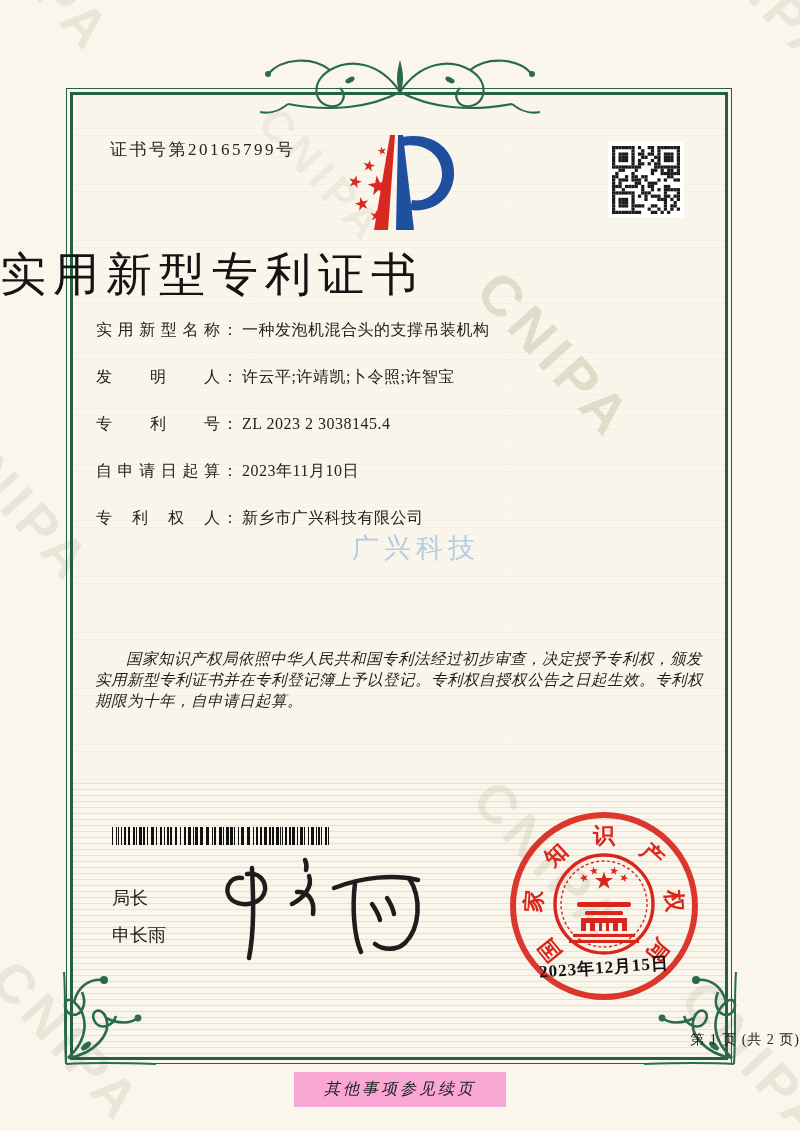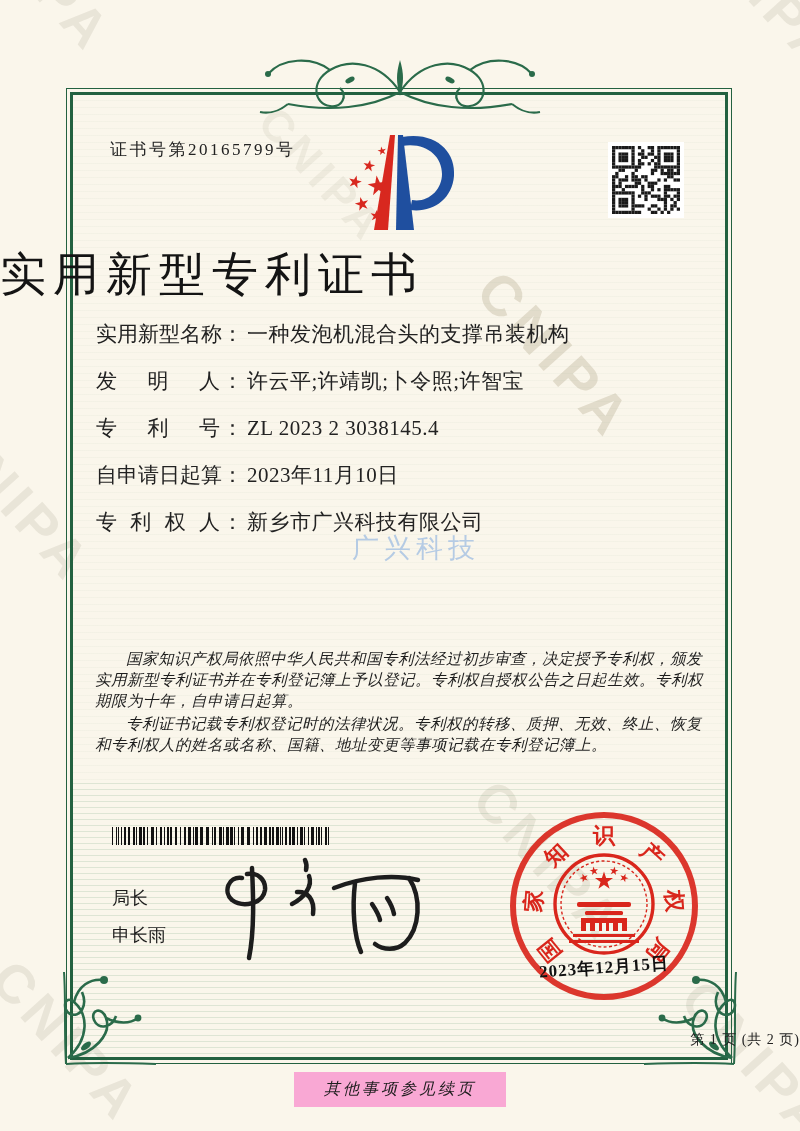--- a/index.html
+++ b/index.html
@@ -34,21 +34,21 @@
 
   
   .cert-no{position:absolute;left:110px;top:138px;font-size:17px;letter-spacing:2.5px;color:#222;}
   .logo{position:absolute;left:338px;top:130px;width:124px;height:108px;}
   .qr{position:absolute;left:608px;top:142px;width:76px;height:76px;background:#fff;}
 
   .title{position:absolute;left:0;top:244px;width:100%;text-align:left;
       font-size:46px;letter-spacing:7px;color:#141414;font-weight:500;}
 
   
-  .fields{position:absolute;left:96px;top:320px;width:610px;font-size:21px;}
+  .fields{position:absolute;left:96px;top:320px;width:610px;font-size:16px;}
   .frow{height:24px;margin-bottom:23px;white-space:nowrap;}
   .flabel{display:inline-block;width:124px;text-align:justify;text-align-last:justify;
       -moz-text-align-last:justify;vertical-align:top;color:#222;}
   .fcolon{display:inline-block;margin:0 4px 0 2px;color:#222;}
   .fvalue{color:#222;letter-spacing:0.5px;}
   .grant-row{display:flex;}
   .grant-second{margin-left:40px;}
   .flabel.narrow{width:124px;}
 
   
@@ -425,21 +425,20 @@
     </div>
     <div class="frow">
       <span class="flabel">专利权人</span><span class="fcolon">：</span><span class="fvalue">新乡市广兴科技有限公司</span>
     </div>
   </div>
 
   <div class="wm-company">广兴科技</div>
 
   <div class="paras">
     <p>国家知识产权局依照中华人民共和国专利法经过初步审查，决定授予专利权，颁发实用新型专利证书并在专利登记簿上予以登记。专利权自授权公告之日起生效。专利权期限为十年，自申请日起算。</p>
-    <p>专利证书记载专利权登记时的法律状况。专利权的转移、质押、无效、终止、恢复和专利权人的姓名或名称、国籍、地址变更等事项记载在专利登记簿上。</p>
   </div>
 
   <svg class="barcode" id="barcode-svg" viewBox="0 0 220 18" preserveAspectRatio="none">
       <rect x="0" y="0" width="1" height="18" fill="#111"></rect>
       <rect x="4" y="0" width="1" height="18" fill="#111"></rect>
       <rect x="6" y="0" width="1" height="18" fill="#111"></rect>
       <rect x="9" y="0" width="1" height="18" fill="#111"></rect>
       <rect x="12" y="0" width="2" height="18" fill="#111"></rect>
       <rect x="16" y="0" width="2" height="18" fill="#111"></rect>
       <rect x="21" y="0" width="2" height="18" fill="#111"></rect>

